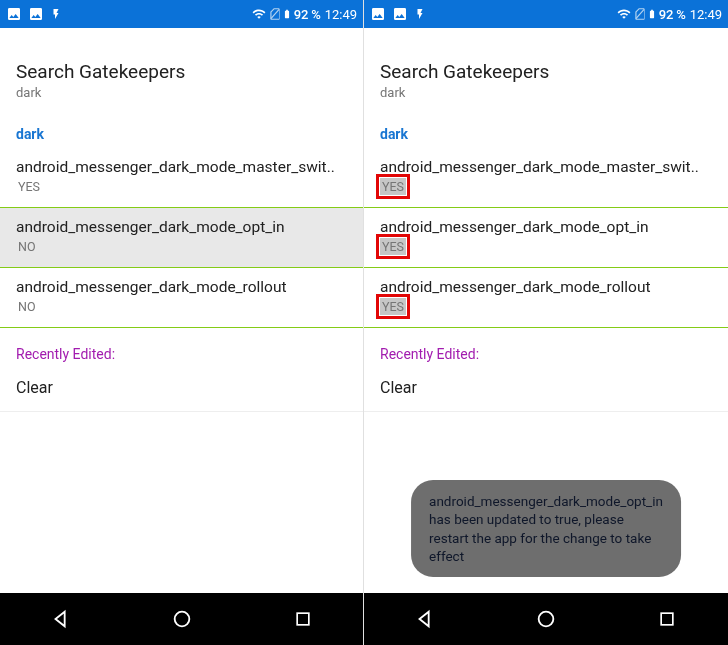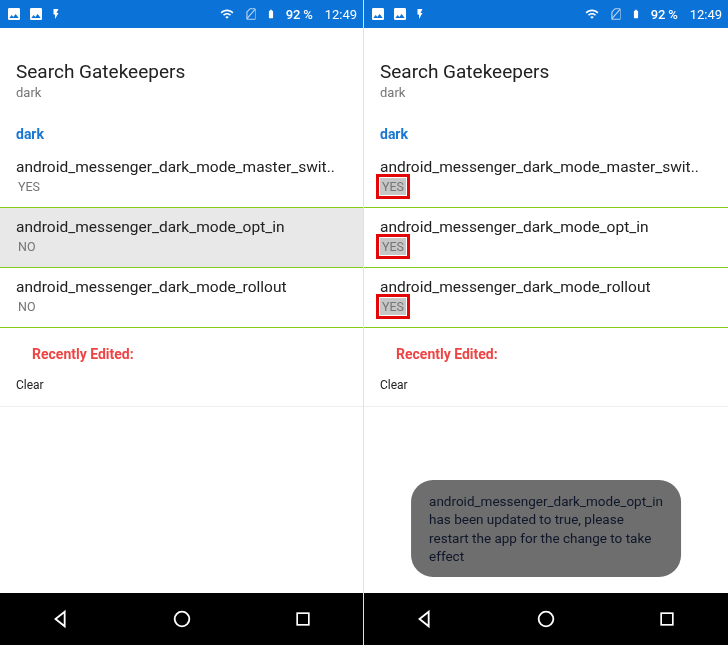--- a/index.html
+++ b/index.html
@@ -4,43 +4,43 @@
 <style>
   * { margin: 0; padding: 0; box-sizing: border-box; }
   html, body { width: 728px; height: 645px; font-family: Roboto, "Helvetica Neue", Arial, sans-serif; background: #fff; }
   .wrap { display: flex; width: 728px; height: 645px; }
   .phone { width: 364px; height: 645px; display: flex; flex-direction: column; background: #fff; position: relative; border-right: 1px solid #e0e0e0; }
   .phone:last-child { border-right: none; }
 
   
   .statusbar { height: 28px; background: #0b72d8; color: #fff; display: flex; align-items: center; justify-content: space-between; padding: 0 6px; font-size: 13px; }
   .sb-left { display: flex; gap: 6px; align-items: center; }
-  .sb-right { display: flex; gap: 8px; align-items: center; }
+  .sb-right { display: flex; gap: 0; align-items: center; }
   .sb-right svg, .sb-left svg { display: block; }
   .sb-batt { font-weight: 500; letter-spacing: -0.2px; margin-left: 2px; }
   .sb-time { font-weight: 400; margin-left: 4px; }
 
   
   .search-area { padding: 12px 16px 8px 16px; }
   .search-title { font-size: 19px; color: #212121; margin-top: 20px; }
   .search-sub { font-size: 13px; color: #757575; margin-top: 2px; }
 
   
   .section-label { color: #1976d2; font-size: 14px; font-weight: 700; padding: 18px 16px 6px 16px; }
 
   
   .item { padding: 10px 16px 12px 16px; border-bottom: 1px solid #84cc16; }
   .item.selected { background: #e8e8e8; }
   .item-title { font-size: 15.5px; color: #212121; white-space: nowrap; overflow: hidden; text-overflow: clip; }
   .item-val { font-size: 12.5px; color: #757575; display: inline-block; padding: 1px 2px; line-height: 1.2; }
   .item-val.highlight { background: #c6c6c6; outline: 3px solid #e20606; outline-offset: 1px; }
 
   
-  .recent-label { color: #ef4444; font-size: 14px; font-weight: 700; padding: 18px 16px 6px 32px; }
-  .clear-row { padding: 10px 16px 14px 16px; font-size: 12px; color: #212121; border-bottom: 1px solid #eeeeee; }
+  .recent-label { color: #a21caf; font-size: 14px; font-weight: 400; padding: 18px 16px 6px 16px; }
+  .clear-row { padding: 10px 16px 14px 16px; font-size: 16px; color: #212121; border-bottom: 1px solid #eeeeee; }
 
   
   .toast { position: absolute; left: 50%; transform: translateX(-50%); bottom: 68px; background: #6e6e6e; color: #0f172a; border-radius: 22px; padding: 12px 18px; font-size: 13.5px; line-height: 1.35; max-width: 300px; }
 
   
   .navbar { margin-top: auto; height: 52px; background: #000; display: flex; align-items: center; justify-content: space-around; }
   .navbar .nav-btn { width: 56px; height: 40px; display: flex; align-items: center; justify-content: center; }
 
 </style>
 </head>

